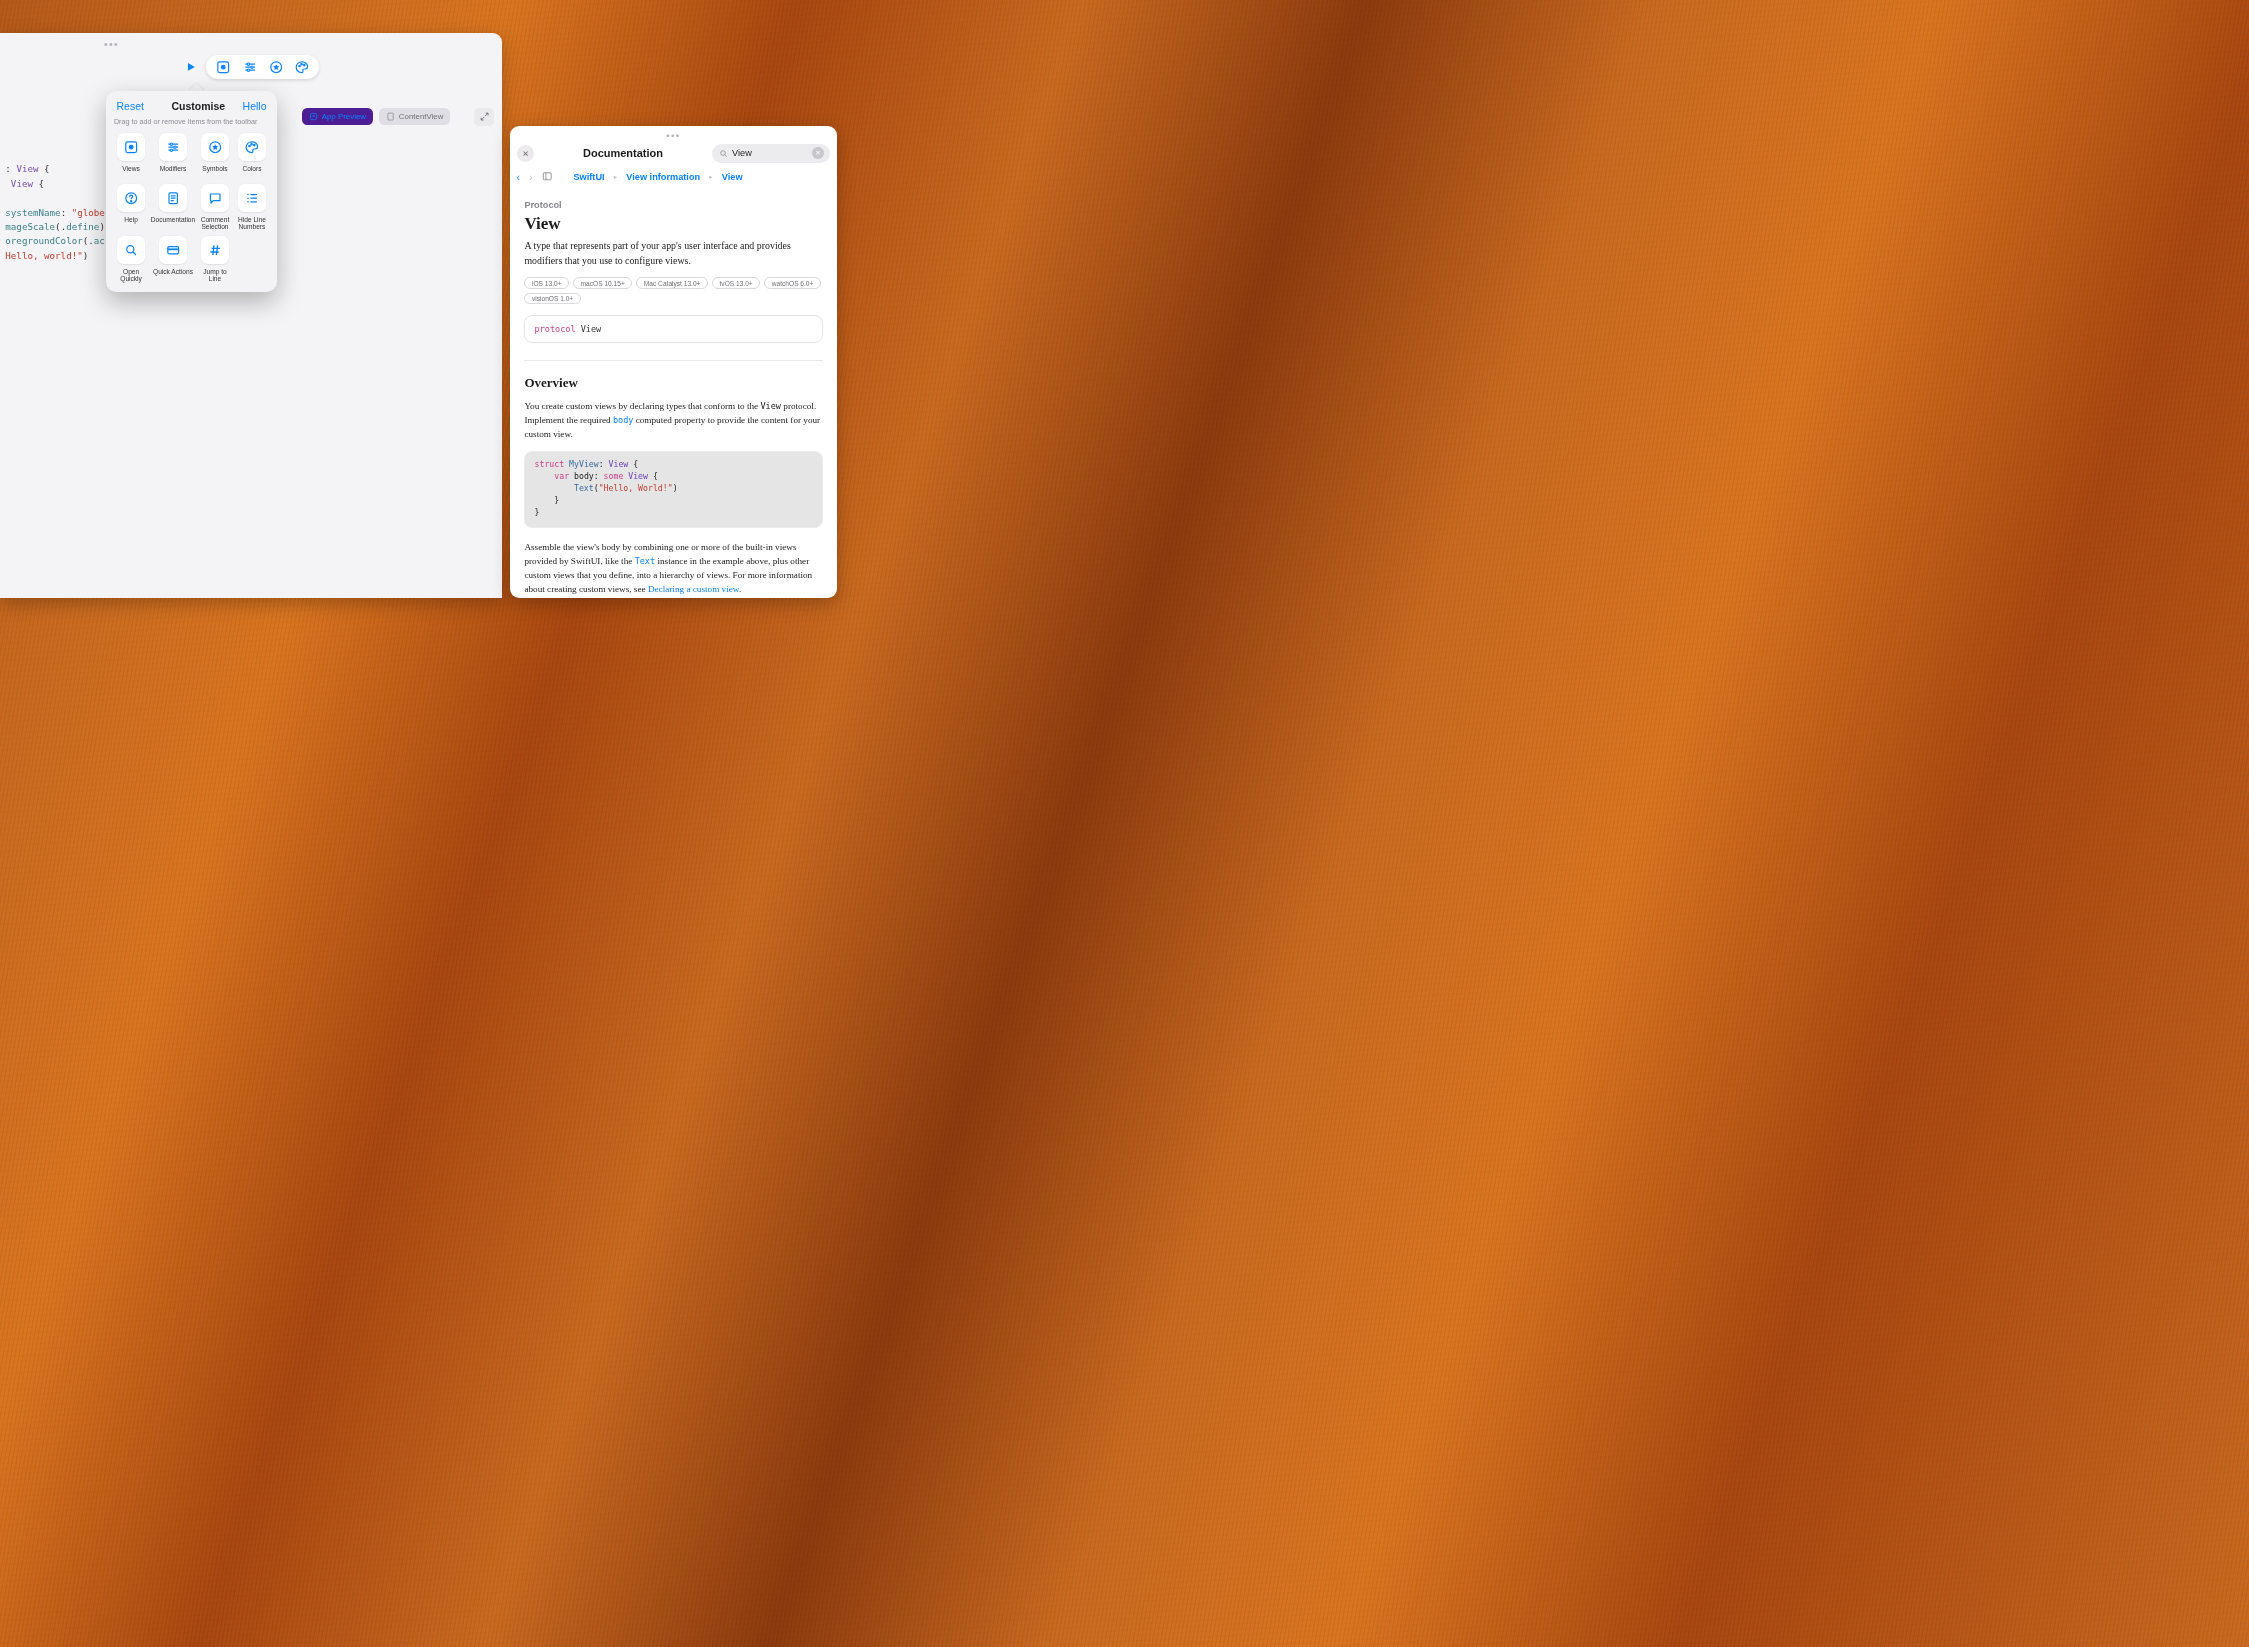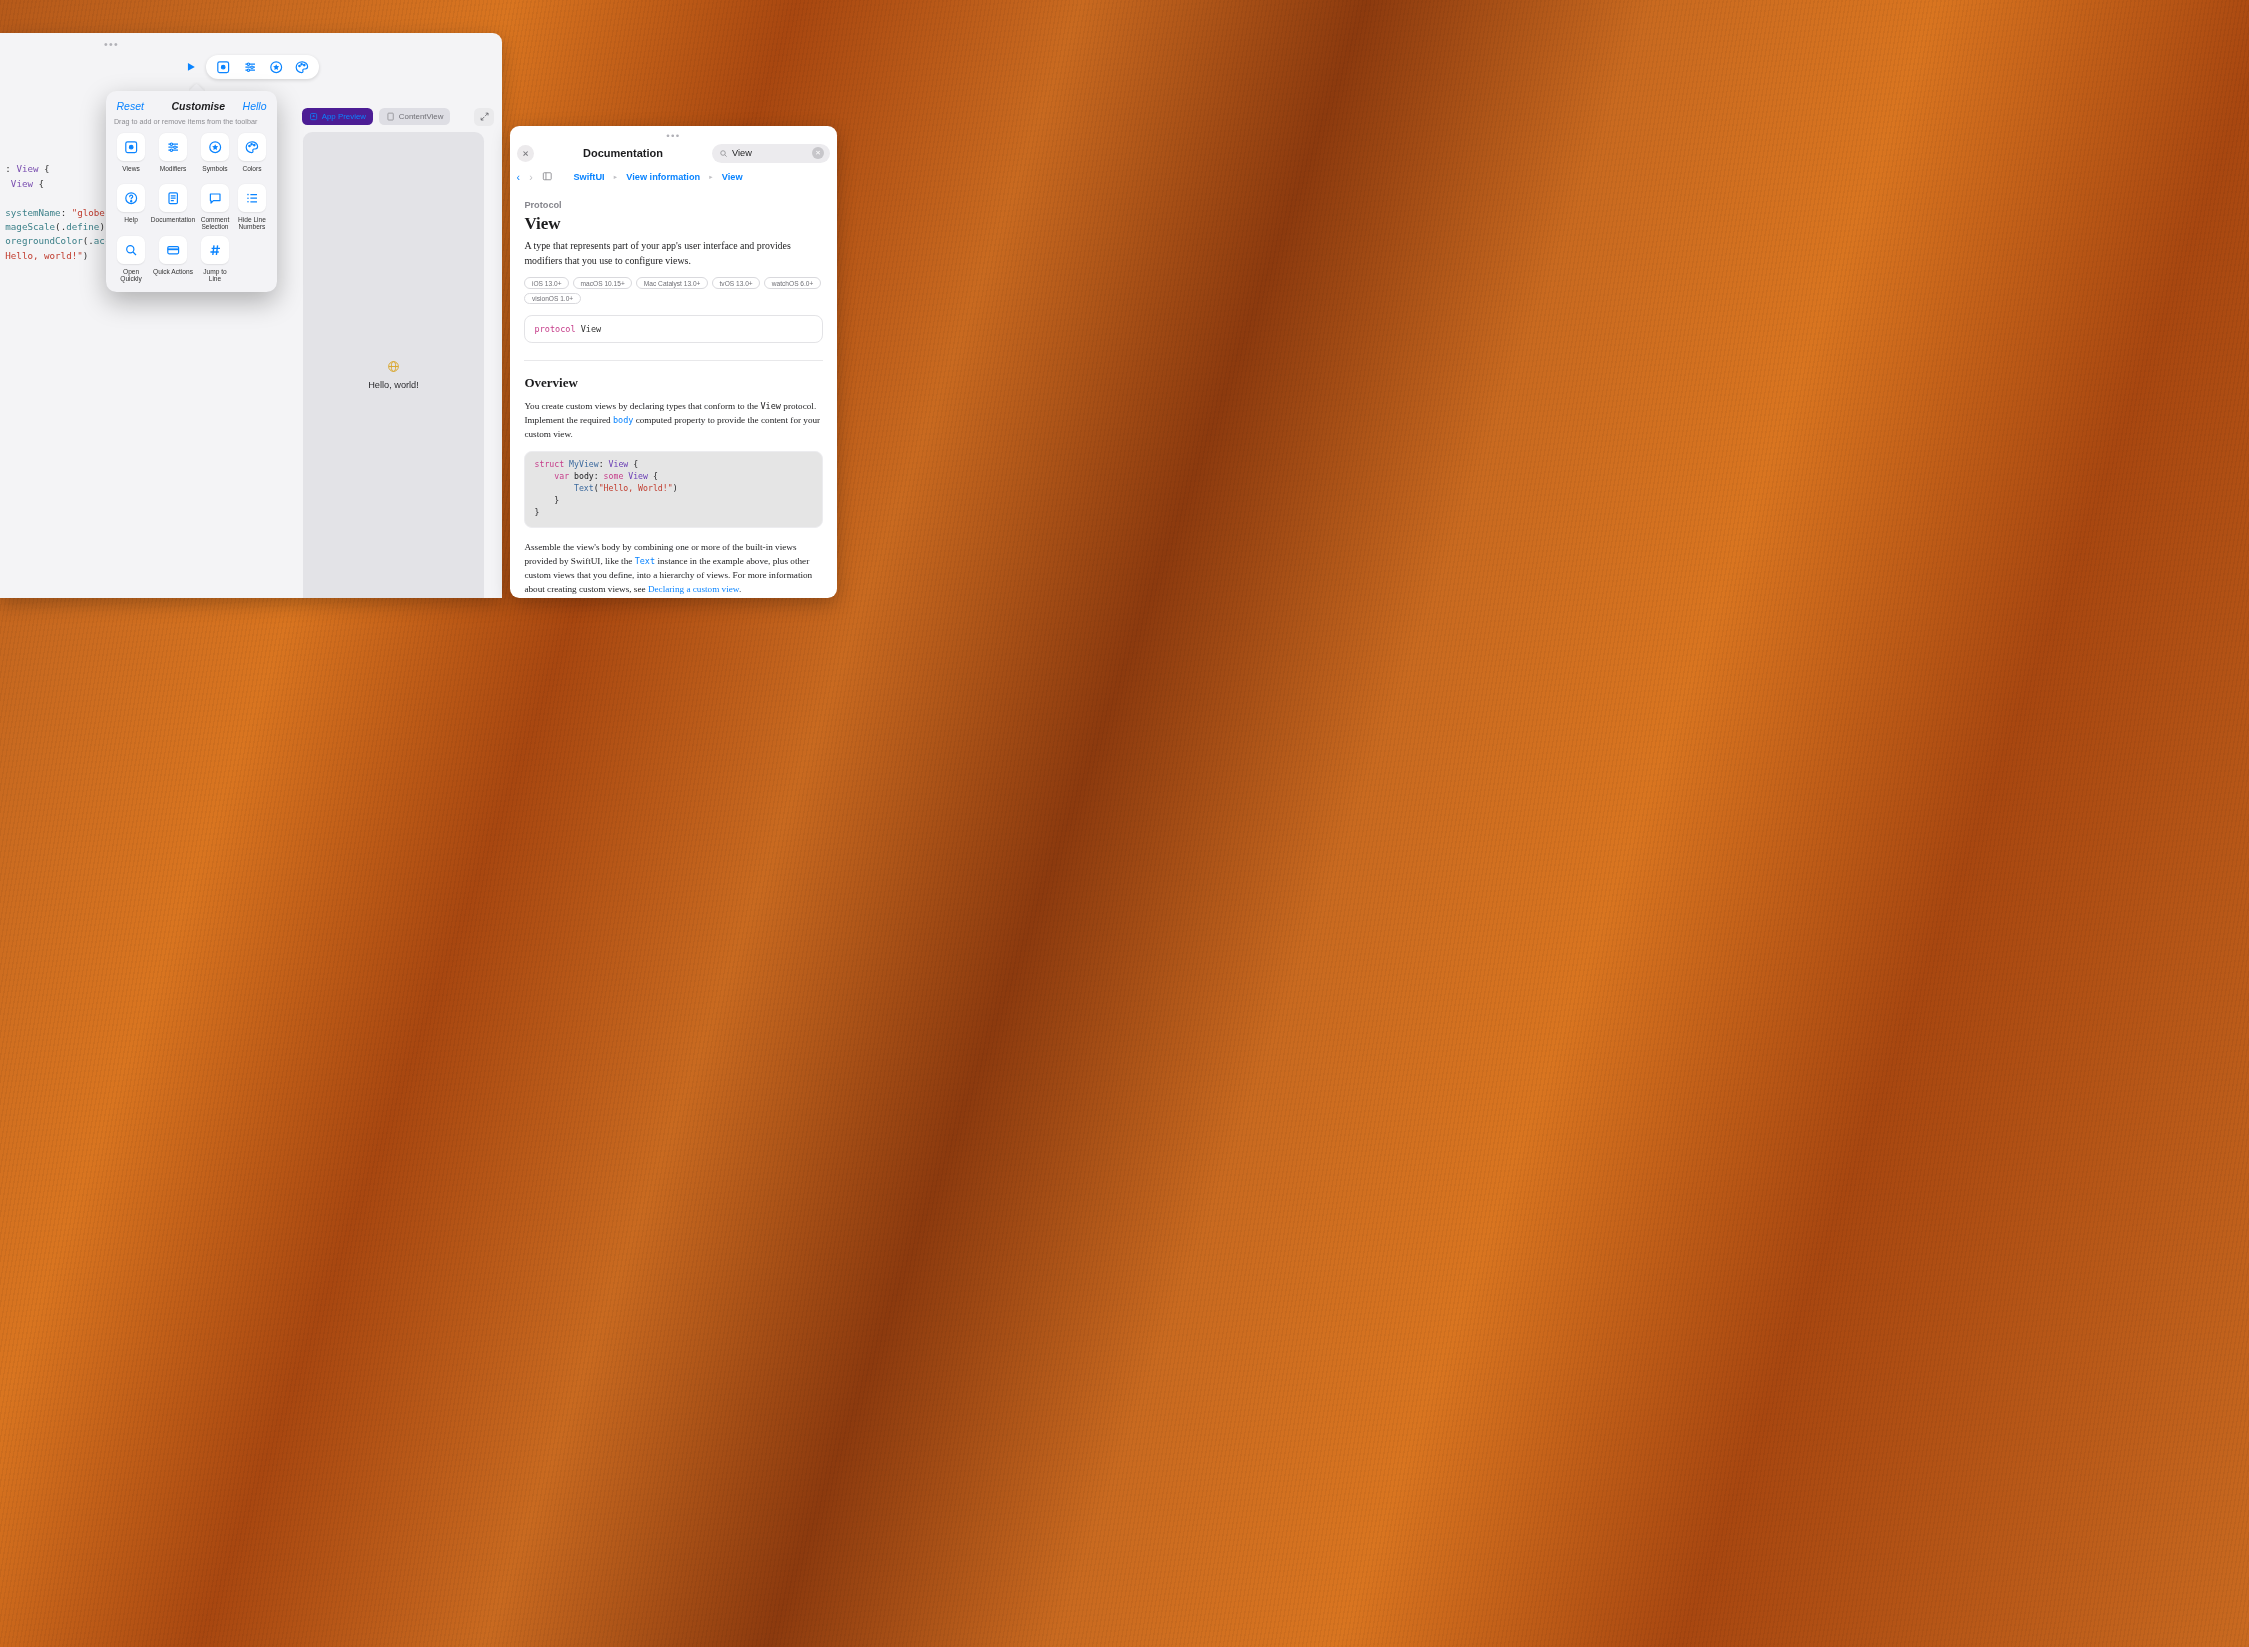--- a/index.html
+++ b/index.html
@@ -109,21 +109,20 @@
     box-shadow: 0 9.2px 26px rgba(0,0,0,0.28);
     padding: 6.6px 7.9px 9.2px;
     z-index: 5;
   }
   .popover-header {
     display:flex;
     justify-content:space-between;
     align-items:flex-end;
     padding: 2.6px 2.6px 5.3px;
     font-size: 10.5px;
-    font-style: italic;
   }
   .popover-header .title { font-weight:600; color:#1c1c1e;margin-left:10px; }
   .popover-header .link { color:#0a84ff; cursor:pointer; }
   .popover-sub {
     font-size:7.2px;
     color:#8e8e93;
     margin-bottom: 6.6px;
   }
   .tool-grid {
     display:grid;
@@ -536,30 +535,20 @@
         </svg>
       <span>ContentView</span>
     </div>
     <div class="expand-btn">
       <svg width="9.2" height="9.2" viewBox="0 0 24 24" fill="none" stroke="#5a5a5f" stroke-width="2">
           <path d="M15 3h6v6M9 21H3v-6M21 3l-8 8M3 21l8-8"></path>
         </svg>
     </div>
   </div>
 
-  <div class="phone-canvas">
-    <div class="globe-icon">
-      <svg width="13" height="13" viewBox="0 0 24 24" fill="none" stroke="#d9a830" stroke-width="1.8">
-          <circle cx="12" cy="12" r="9"></circle>
-          <ellipse cx="12" cy="12" rx="4" ry="9"></ellipse>
-          <line x1="3" y1="12" x2="21" y2="12"></line>
-        </svg>
-    </div>
-    <div class="hello">Hello, world!</div>
-  </div>
 </div>
 
 <div class="right-window">
   <div class="dots">•••</div>
 
   <div class="doc-topbar">
     <div class="close-circle">
       <svg width="7.2" height="7.2" viewBox="0 0 24 24" stroke="#7a7a7e" stroke-width="3.5">
           <line x1="5" y1="5" x2="19" y2="19"></line>
           <line x1="19" y1="5" x2="5" y2="19"></line>

